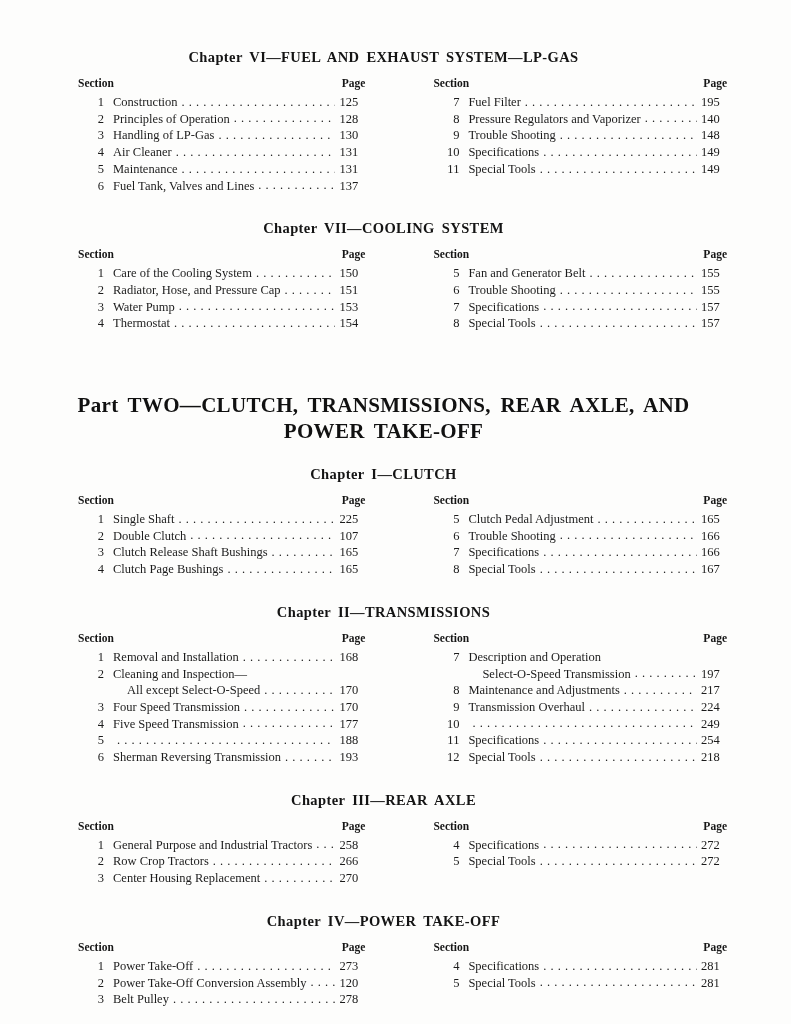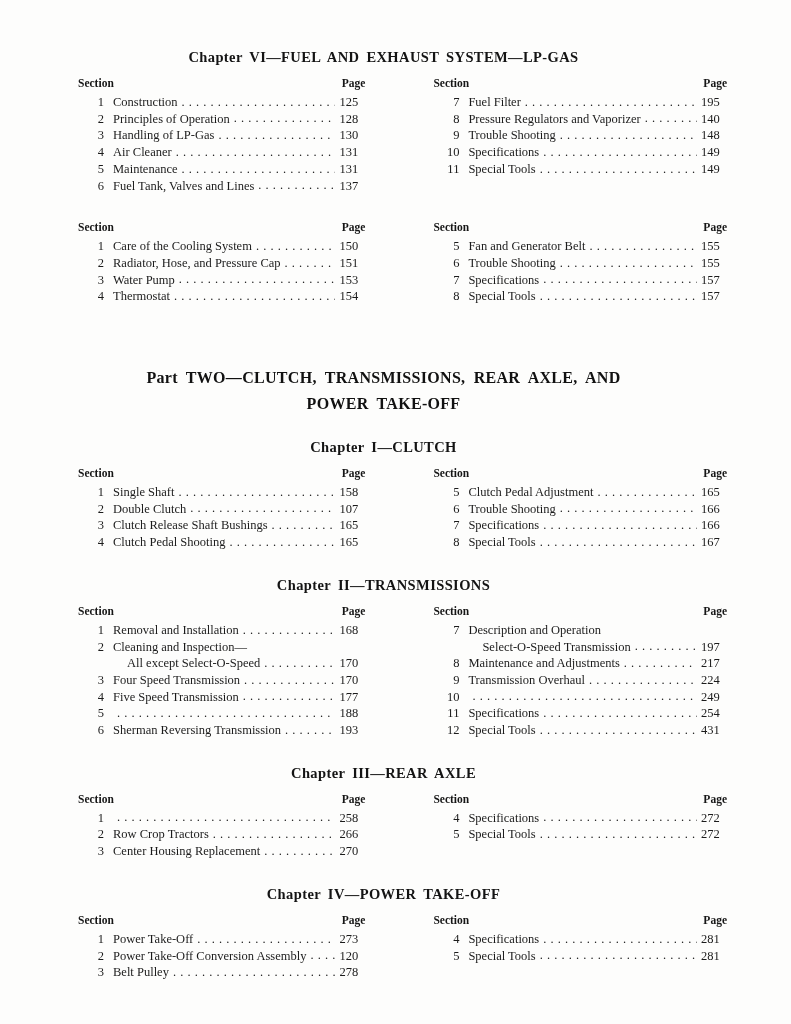--- a/index.html
+++ b/index.html
@@ -52,21 +52,21 @@
   }
   .leader::after {
     content: ". . . . . . . . . . . . . . . . . . . . . . . . . . . . . . . . . . . . . . . . . . . . . . . . . . . . . . . . . . . . . . . . . . . .";
     position: absolute; left: 1px; bottom: 2.5px;
     line-height: 1; letter-spacing: 0.5px;
     color: #222;
   }
   .page { width: 26px; text-align: left; flex-shrink: 0; }
   .part { margin: 60px 0 -4px 0; text-align: center; }
   .part-line {
-    font-size: 16px; line-height: 26px;
+    font-size: 21px; line-height: 26px;
     font-weight: bold;
     letter-spacing: 0.3px;
     word-spacing: 4px;
     color: #111;
   }
 </style>
 </head>
 <body>
 
 <div id="toc-root">
@@ -147,20 +147,21 @@
           <div class="row">
             <span class="num">11</span>
             <span class="title">Special Tools</span>
             <span class="leader"></span>
             <span class="page">149</span>
           </div>
         </div>
       </div>
     </section>
     <section class="chapter">
+      <h2 class="chapter-title">Chapter VII—COOLING SYSTEM</h2>
       <div class="cols">
         <div class="col col-left">
           <div class="col-head">
             <span class="sec">Section</span>
             <span class="pg">Page</span>
           </div>
           <div class="row">
             <span class="num">1</span>
             <span class="title">Care of the Cooling System</span>
             <span class="leader"></span>
@@ -226,37 +227,37 @@
       <div class="cols">
         <div class="col col-left">
           <div class="col-head">
             <span class="sec">Section</span>
             <span class="pg">Page</span>
           </div>
           <div class="row">
             <span class="num">1</span>
             <span class="title">Single Shaft</span>
             <span class="leader"></span>
-            <span class="page">158</span>
+            <span class="page">225</span>
           </div>
           <div class="row">
             <span class="num">2</span>
             <span class="title">Double Clutch</span>
             <span class="leader"></span>
             <span class="page">107</span>
           </div>
           <div class="row">
             <span class="num">3</span>
             <span class="title">Clutch Release Shaft Bushings</span>
             <span class="leader"></span>
             <span class="page">165</span>
           </div>
           <div class="row">
             <span class="num">4</span>
-            <span class="title">Clutch Pedal Shooting</span>
+            <span class="title">Clutch Page Bushings</span>
             <span class="leader"></span>
             <span class="page">165</span>
           </div>
         </div>
         <div class="col col-right">
           <div class="col-head">
             <span class="sec">Section</span>
             <span class="pg">Page</span>
           </div>
           <div class="row">
@@ -369,35 +370,36 @@
           <div class="row">
             <span class="num">11</span>
             <span class="title">Specifications</span>
             <span class="leader"></span>
             <span class="page">254</span>
           </div>
           <div class="row">
             <span class="num">12</span>
             <span class="title">Special Tools</span>
             <span class="leader"></span>
-            <span class="page">431</span>
+            <span class="page">218</span>
           </div>
         </div>
       </div>
     </section>
     <section class="chapter">
       <h2 class="chapter-title">Chapter III—REAR AXLE</h2>
       <div class="cols">
         <div class="col col-left">
           <div class="col-head">
             <span class="sec">Section</span>
             <span class="pg">Page</span>
           </div>
           <div class="row">
             <span class="num">1</span>
+            <span class="title">General Purpose and Industrial Tractors</span>
             <span class="leader"></span>
             <span class="page">258</span>
           </div>
           <div class="row">
             <span class="num">2</span>
             <span class="title">Row Crop Tractors</span>
             <span class="leader"></span>
             <span class="page">266</span>
           </div>
           <div class="row">

